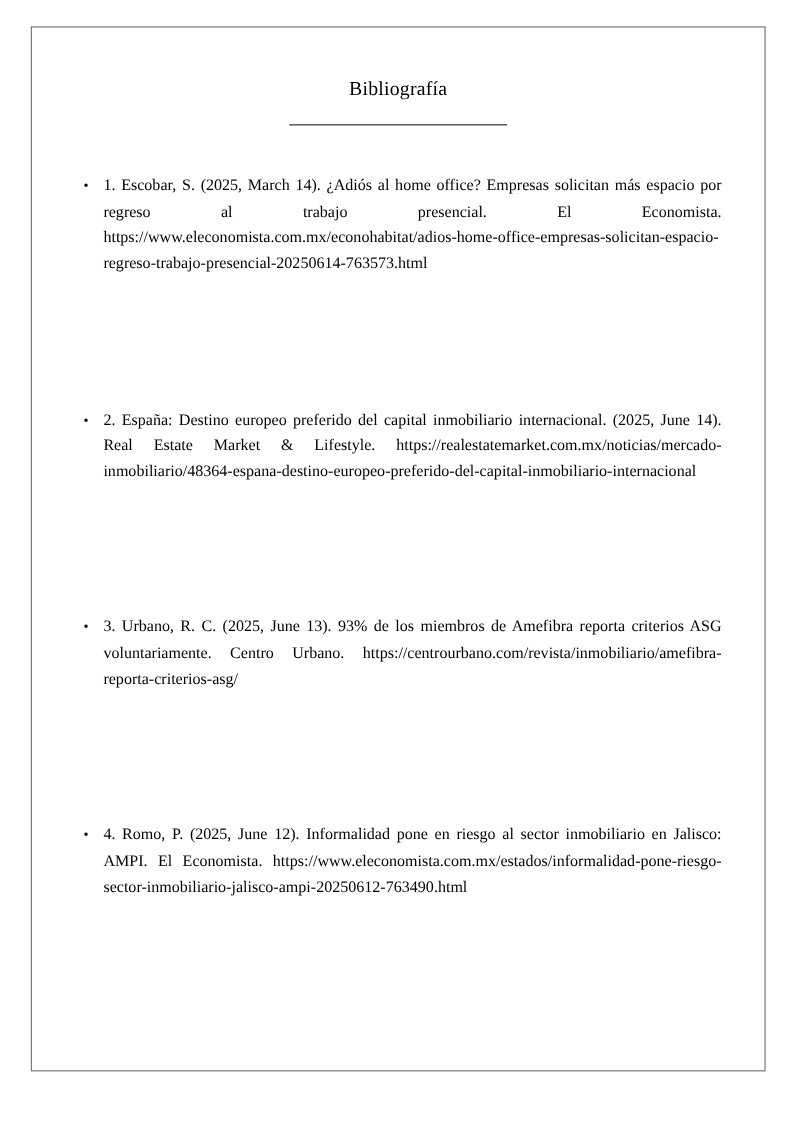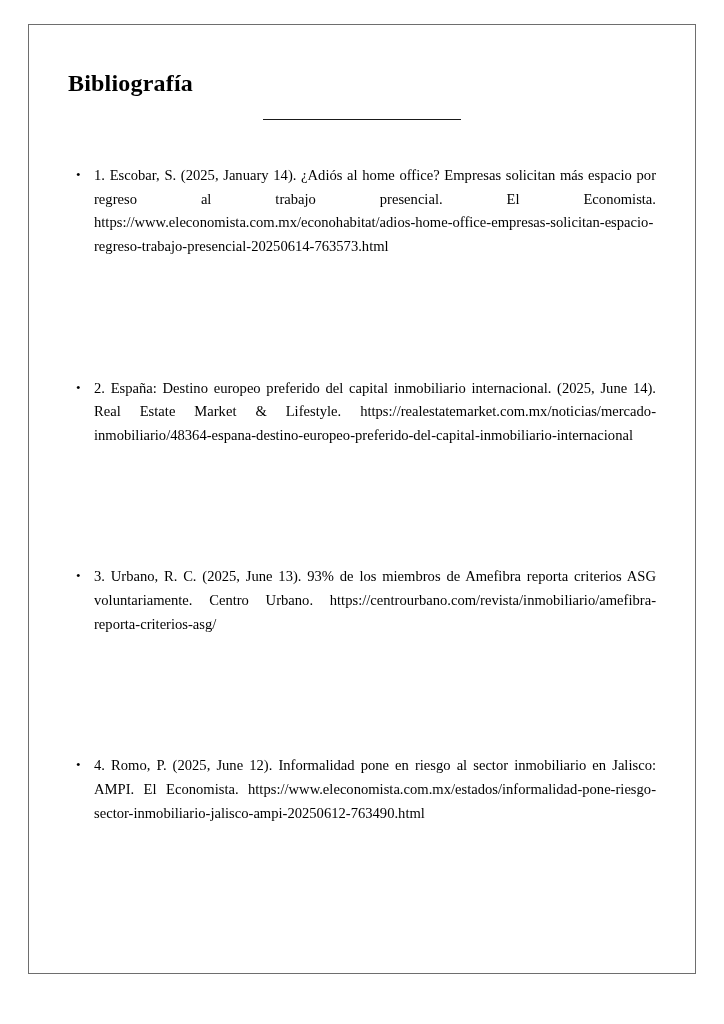--- a/index.html
+++ b/index.html
@@ -33,22 +33,23 @@
   .content {
     position: absolute;
     left: 28px;
     top: 24px;
     width: 668px;
     height: 950px;
     box-sizing: border-box;
     padding: 28px 40px 20px 40px;
   }
   .doc-title {
-    font-size: 24px;
-    font-weight: bold;
+    text-align: center;
+    font-size: 18px;
+    font-weight: normal;
     letter-spacing: 0.2px;
     margin: 18px 0 0 0;
     font-family: "Liberation Serif", "DejaVu Serif", serif;
   }
   .title-rule {
     width: 198px;
     height: 0;
     border-top: 1.4px solid #1a1a1a;
     margin: 22px auto 0 auto;
   }
@@ -85,21 +86,21 @@
 <div class="page">
   <div class="page-border"></div>
   <div class="content">
 
     <h1 class="doc-title">Bibliografía</h1>
     <div class="title-rule"></div>
 
     <ul class="ref-list">
       <li class="ref-item">
         <span class="bullet">•</span>
-        <span>1. Escobar, S. (2025, January 14). ¿Adiós al home office? Empresas solicitan más espacio por regreso al trabajo presencial. El Economista. https://www.eleconomista.com.mx/econohabitat/adios-home-office-empresas-solicitan-espacio-regreso-trabajo-presencial-20250614-763573.html</span>
+        <span>1. Escobar, S. (2025, March 14). ¿Adiós al home office? Empresas solicitan más espacio por regreso al trabajo presencial. El Economista. https://www.eleconomista.com.mx/econohabitat/adios-home-office-empresas-solicitan-espacio-regreso-trabajo-presencial-20250614-763573.html</span>
       </li>
       <li class="spacer-1"></li>
       <li class="ref-item">
         <span class="bullet">•</span>
         <span>2. España: Destino europeo preferido del capital inmobiliario internacional. (2025, June 14). Real Estate Market &amp; Lifestyle. https://realestatemarket.com.mx/noticias/mercado-inmobiliario/48364-espana-destino-europeo-preferido-del-capital-inmobiliario-internacional</span>
       </li>
       <li class="spacer-2"></li>
       <li class="ref-item">
         <span class="bullet">•</span>
         <span>3. Urbano, R. C. (2025, June 13). 93% de los miembros de Amefibra reporta criterios ASG voluntariamente. Centro Urbano. https://centrourbano.com/revista/inmobiliario/amefibra-reporta-criterios-asg/</span>

